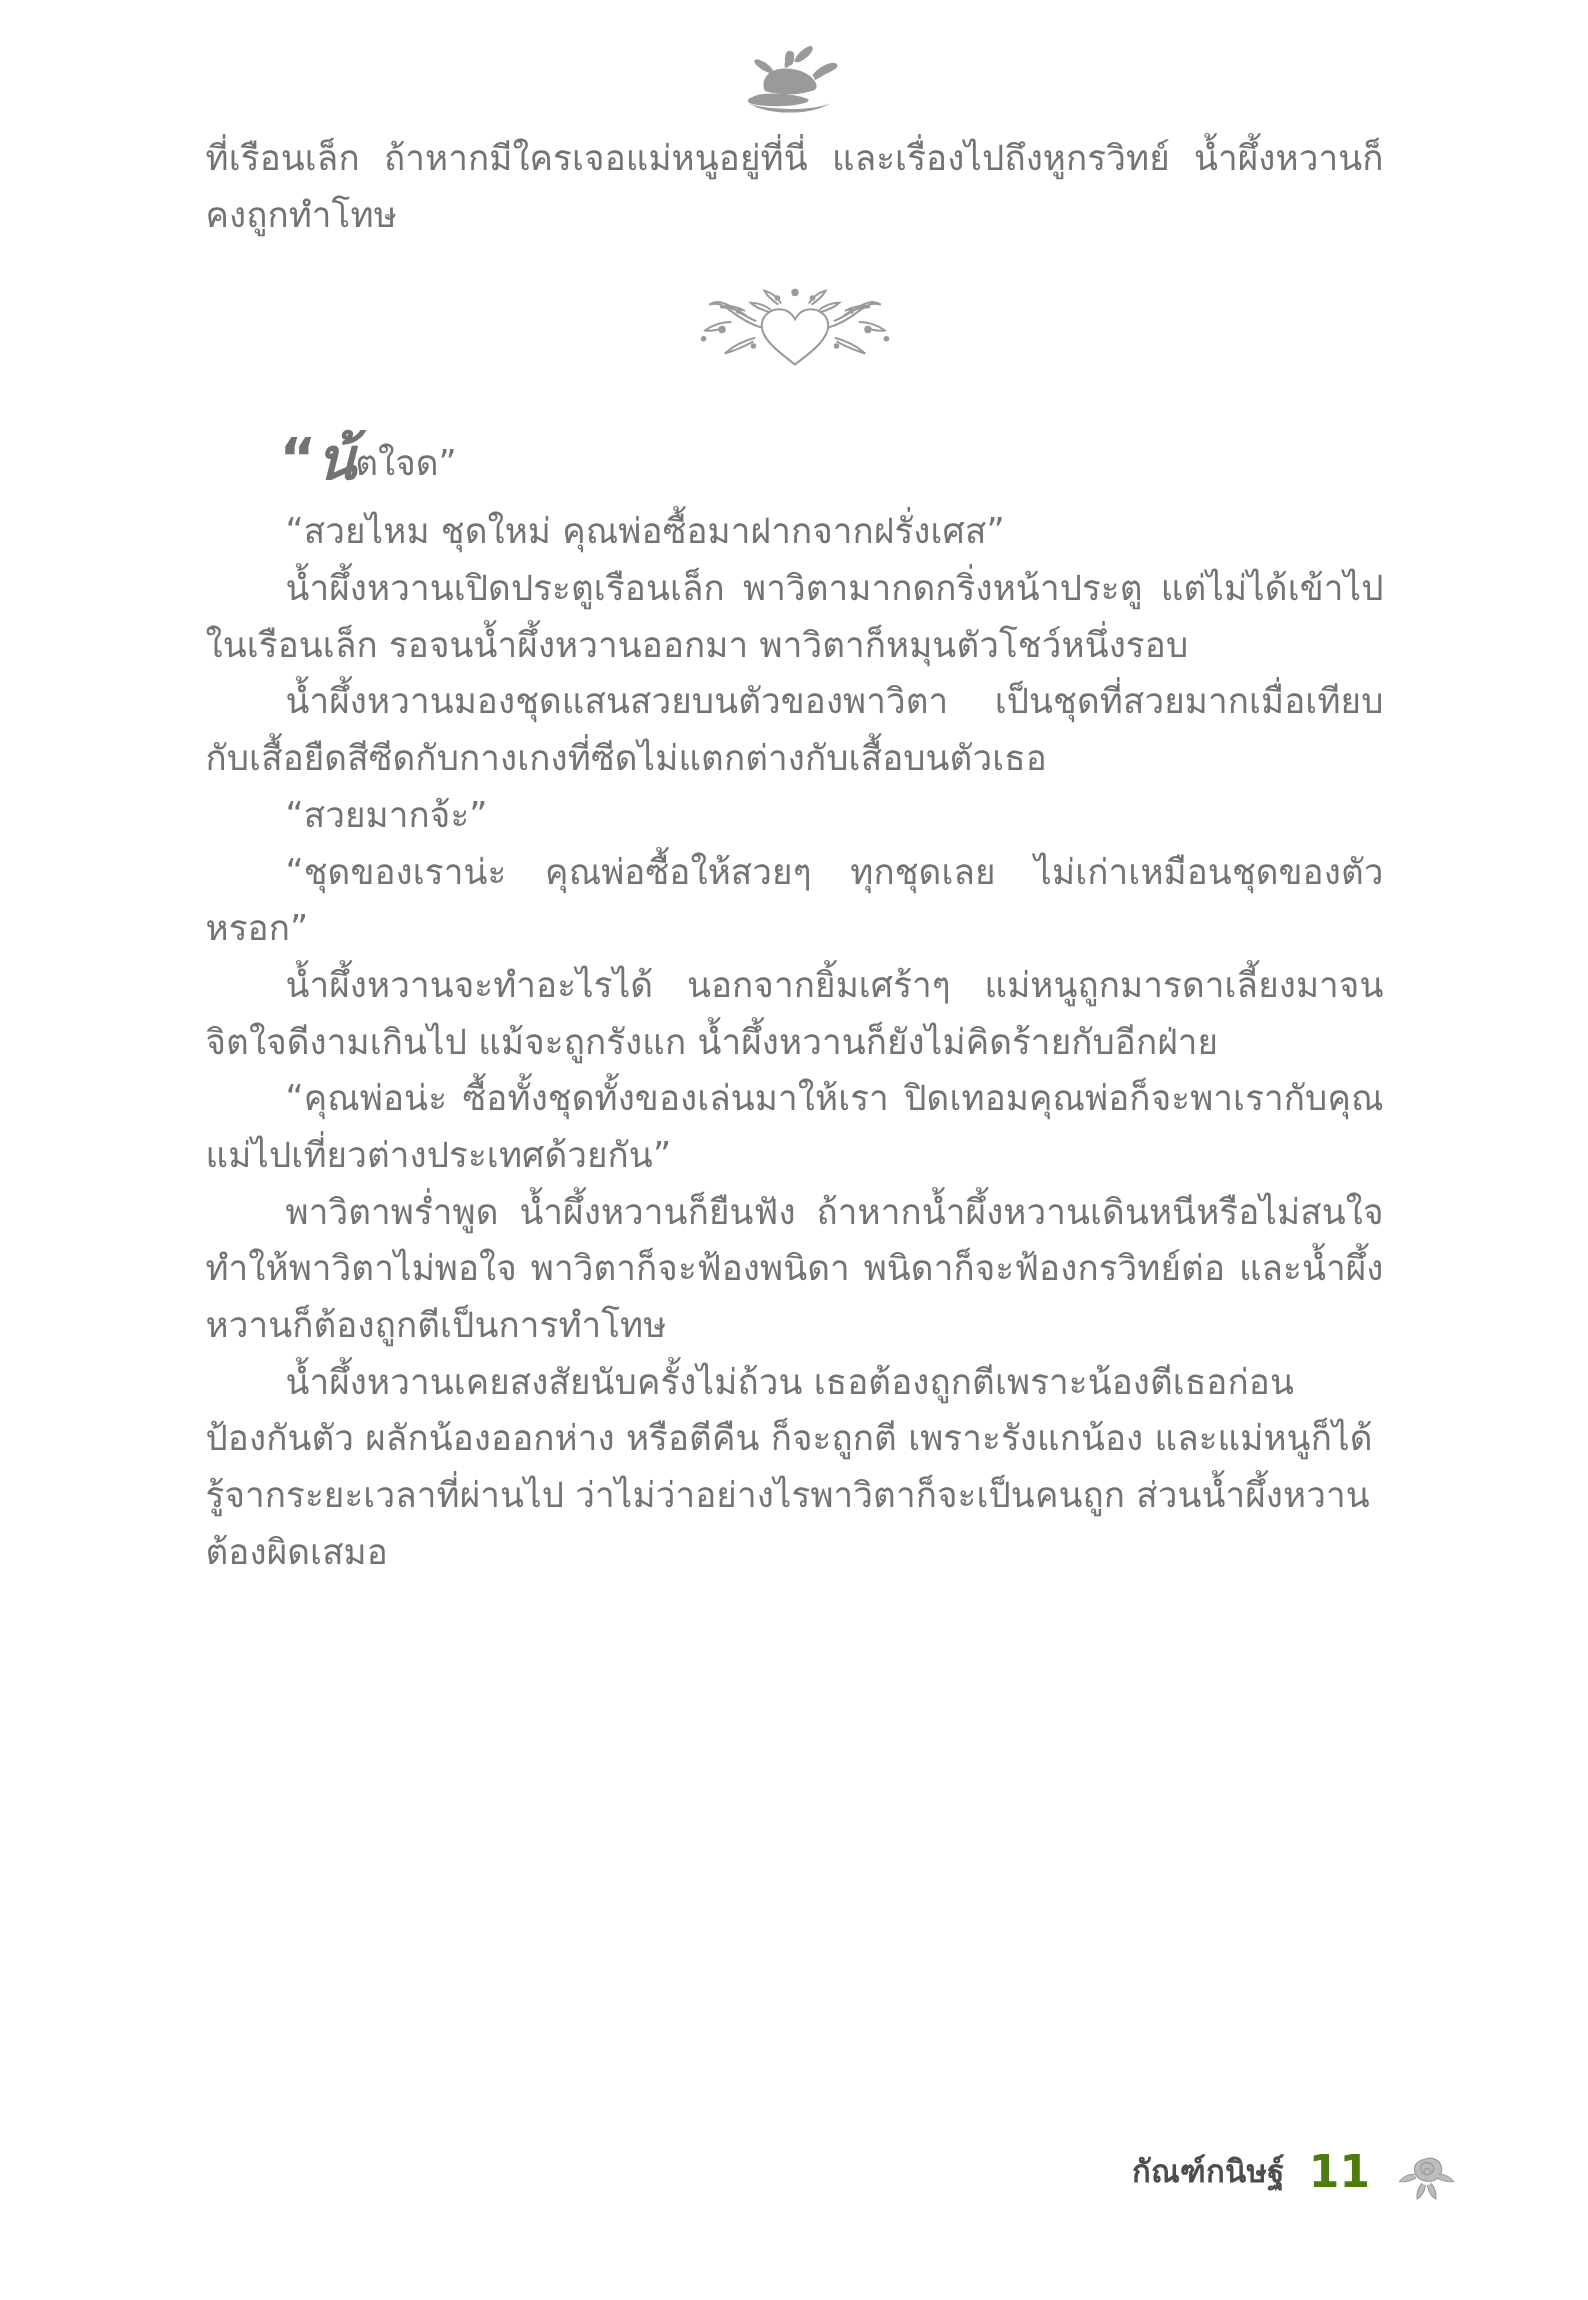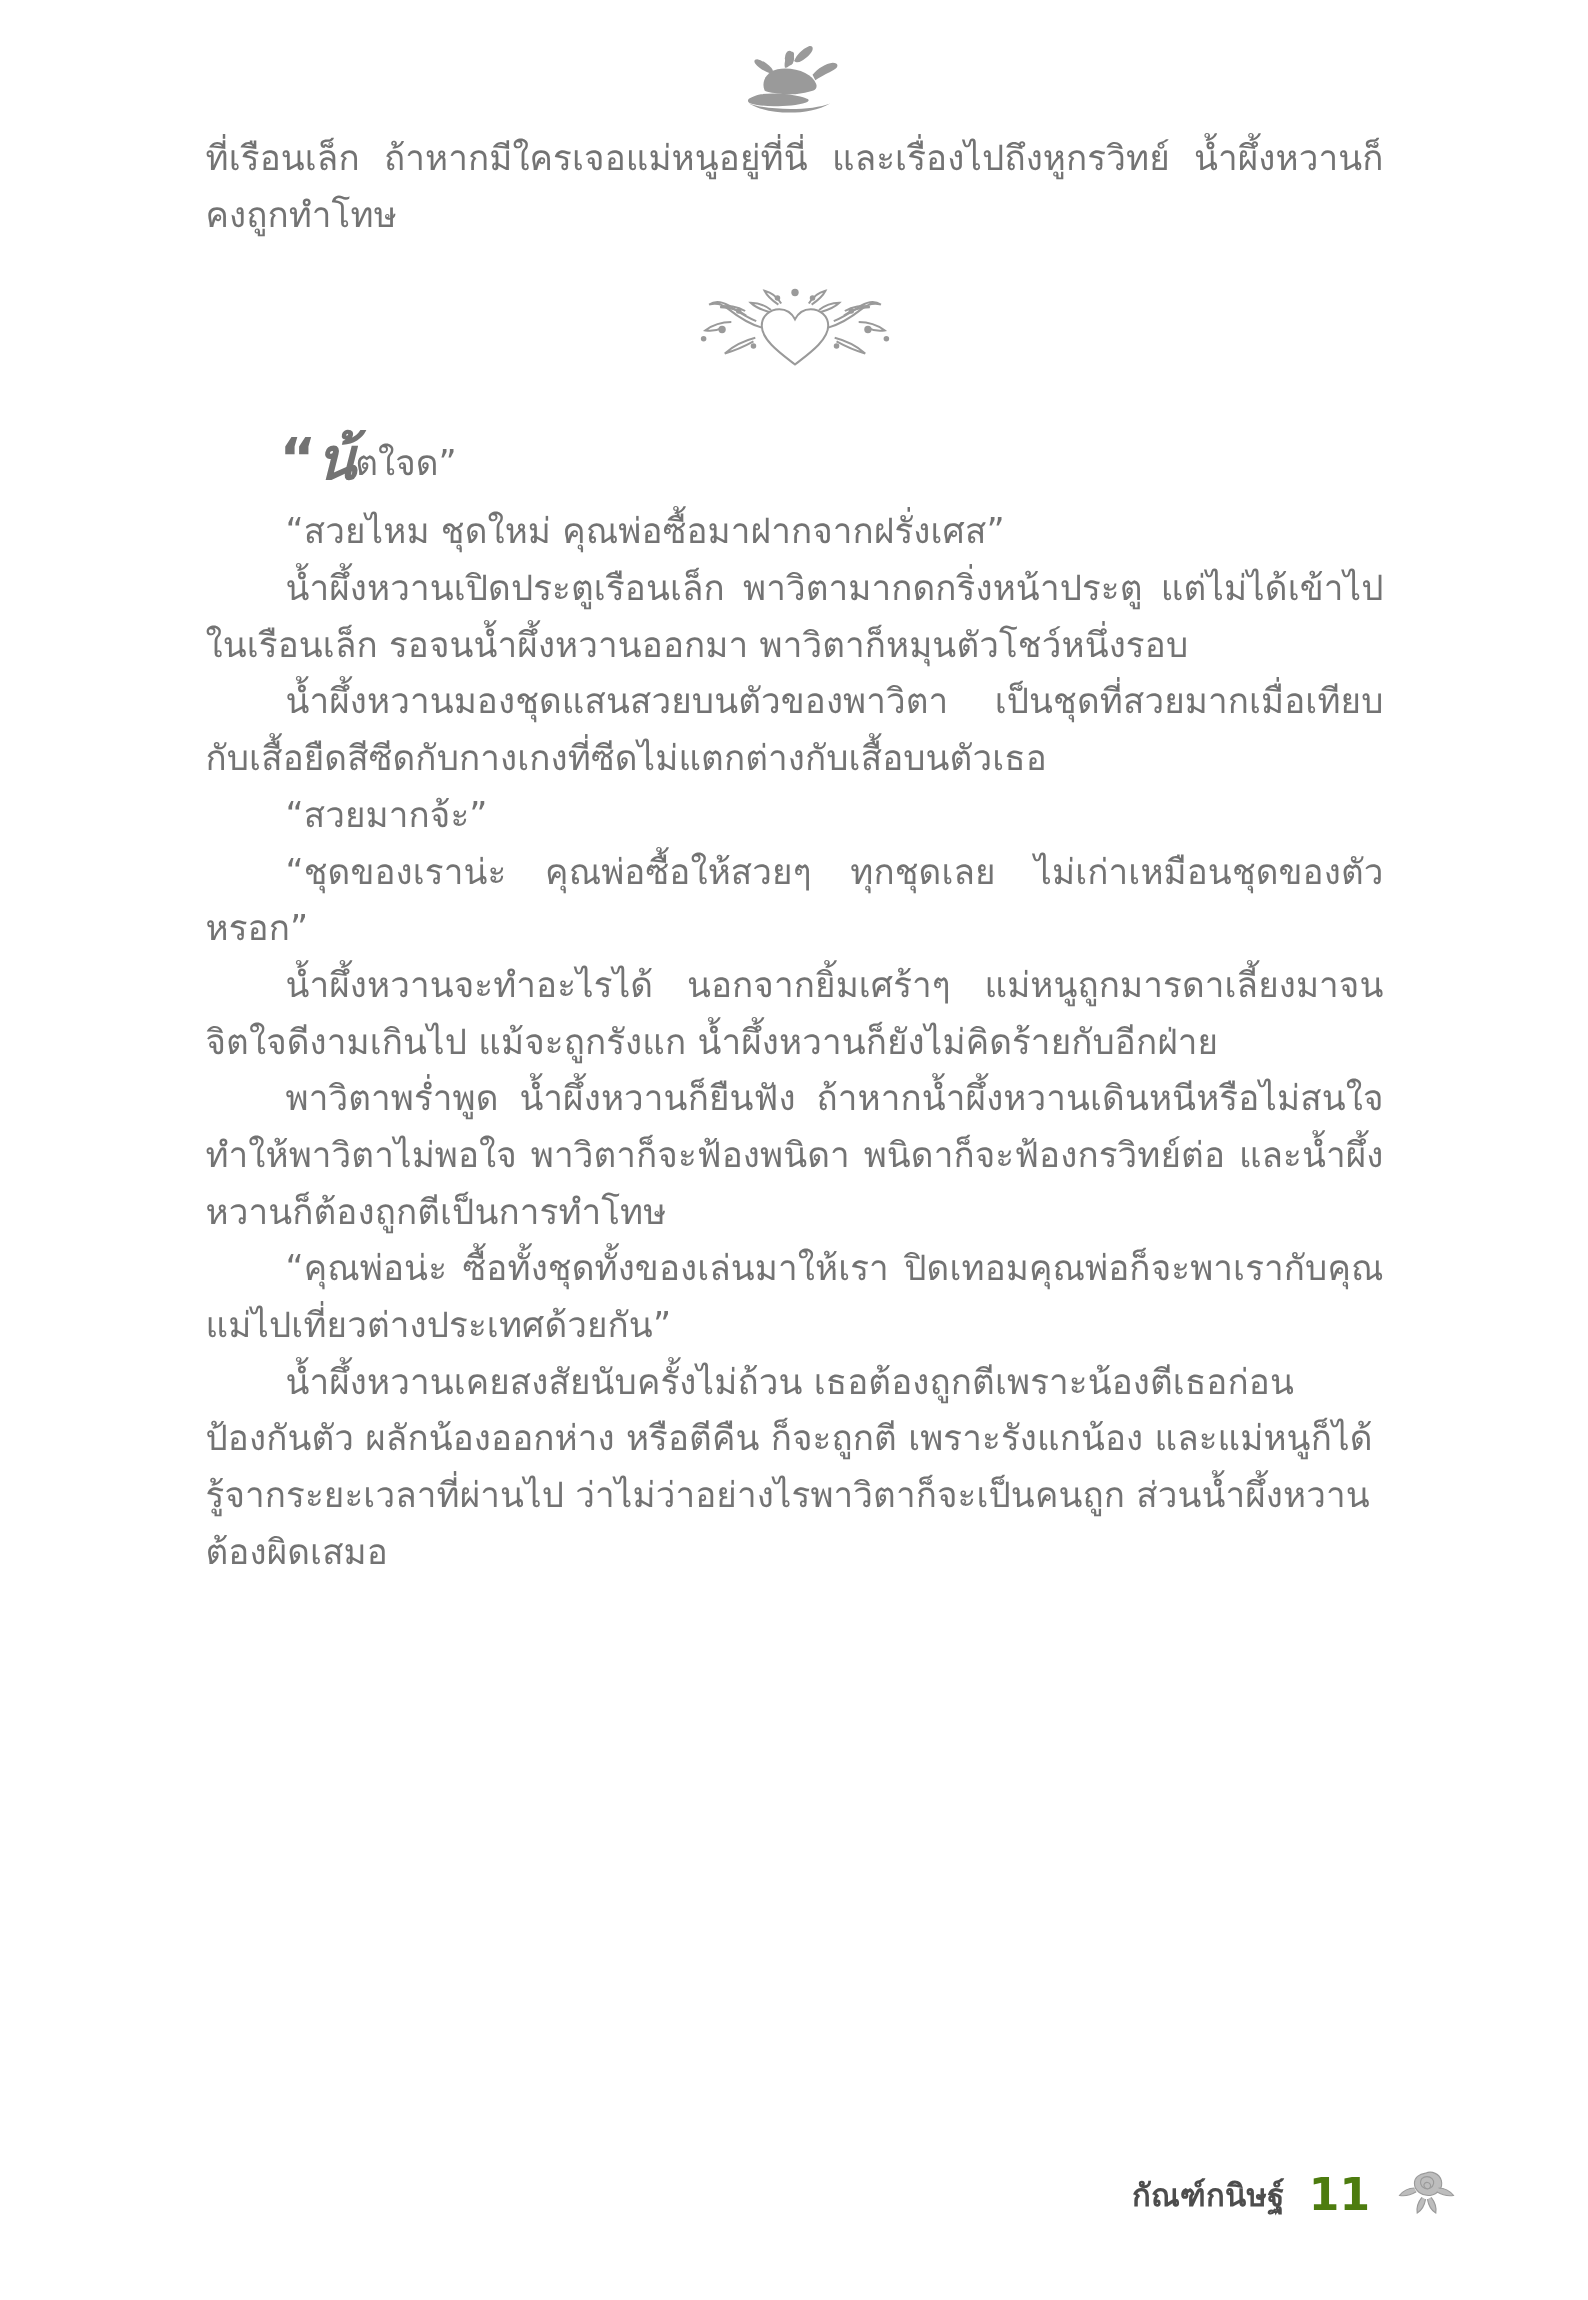--- a/index.html
+++ b/index.html
@@ -91,21 +91,21 @@
   
   .footer {
     position: absolute;
     left: 0;
     right: 0;
     bottom: 80px;
     height: 74px;
     padding-right: 130px;
     box-sizing: border-box;
     display: flex;
-    align-items: flex-end;
+    align-items: flex-start;
     justify-content: flex-end;
     gap: 24px;
   }
   .footer-author {
     font-size: 31px;
     color: #4d4d4d;
     font-weight: 600;
     letter-spacing: 0.3px;
   }
   .footer-page {
@@ -175,22 +175,22 @@
     <p class="para drop-head">
       <span class="quote-mark">“</span><span class="drop-cap">น้</span><span>ตใจด”</span>
     </p>
 
     <p class="para indent">“สวยไหม ชุดใหม่ คุณพ่อซื้อมาฝากจากฝรั่งเศส”</p>
     <p class="para indent">น้ำผึ้งหวานเปิดประตูเรือนเล็ก พาวิตามากดกริ่งหน้าประตู แต่ไม่ได้เข้าไปในเรือนเล็ก รอจนน้ำผึ้งหวานออกมา พาวิตาก็หมุนตัวโชว์หนึ่งรอบ</p>
     <p class="para indent">น้ำผึ้งหวานมองชุดแสนสวยบนตัวของพาวิตา เป็นชุดที่สวยมากเมื่อเทียบกับเสื้อยืดสีซีดกับกางเกงที่ซีดไม่แตกต่างกับเสื้อบนตัวเธอ</p>
     <p class="para indent">“สวยมากจ้ะ”</p>
     <p class="para indent">“ชุดของเราน่ะ คุณพ่อซื้อให้สวยๆ ทุกชุดเลย ไม่เก่าเหมือนชุดของตัวหรอก”</p>
     <p class="para indent">น้ำผึ้งหวานจะทำอะไรได้ นอกจากยิ้มเศร้าๆ แม่หนูถูกมารดาเลี้ยงมาจนจิตใจดีงามเกินไป แม้จะถูกรังแก น้ำผึ้งหวานก็ยังไม่คิดร้ายกับอีกฝ่าย</p>
+    <p class="para indent">“คุณพ่อน่ะ ซื้อทั้งชุดทั้งของเล่นมาให้เรา ปิดเทอมคุณพ่อก็จะพาเรากับคุณแม่ไปเที่ยวต่างประเทศด้วยกัน”</p>
     <p class="para indent">พาวิตาพร่ำพูด น้ำผึ้งหวานก็ยืนฟัง ถ้าหากน้ำผึ้งหวานเดินหนีหรือไม่สนใจ ทำให้พาวิตาไม่พอใจ พาวิตาก็จะฟ้องพนิดา พนิดาก็จะฟ้องกรวิทย์ต่อ และน้ำผึ้งหวานก็ต้องถูกตีเป็นการทำโทษ</p>
-    <p class="para indent">“คุณพ่อน่ะ ซื้อทั้งชุดทั้งของเล่นมาให้เรา ปิดเทอมคุณพ่อก็จะพาเรากับคุณแม่ไปเที่ยวต่างประเทศด้วยกัน”</p>
     <p class="para indent">น้ำผึ้งหวานเคยสงสัยนับครั้งไม่ถ้วน เธอต้องถูกตีเพราะน้องตีเธอก่อน ป้องกันตัว ผลักน้องออกห่าง หรือตีคืน ก็จะถูกตี เพราะรังแกน้อง และแม่หนูก็ได้รู้จากระยะเวลาที่ผ่านไป ว่าไม่ว่าอย่างไรพาวิตาก็จะเป็นคนถูก ส่วนน้ำผึ้งหวานต้องผิดเสมอ</p>
 
   </div>
 
   <div class="footer">
     <span class="footer-author">กัณฑ์กนิษฐ์</span>
     <span class="footer-page">11</span>
     <span class="footer-rose">
       <svg width="65" height="56" viewBox="0 0 70 60" xmlns="http://www.w3.org/2000/svg" aria-hidden="true">
         <g fill="#bdbdbd" stroke="#9a9a9a" stroke-width="1.2">

